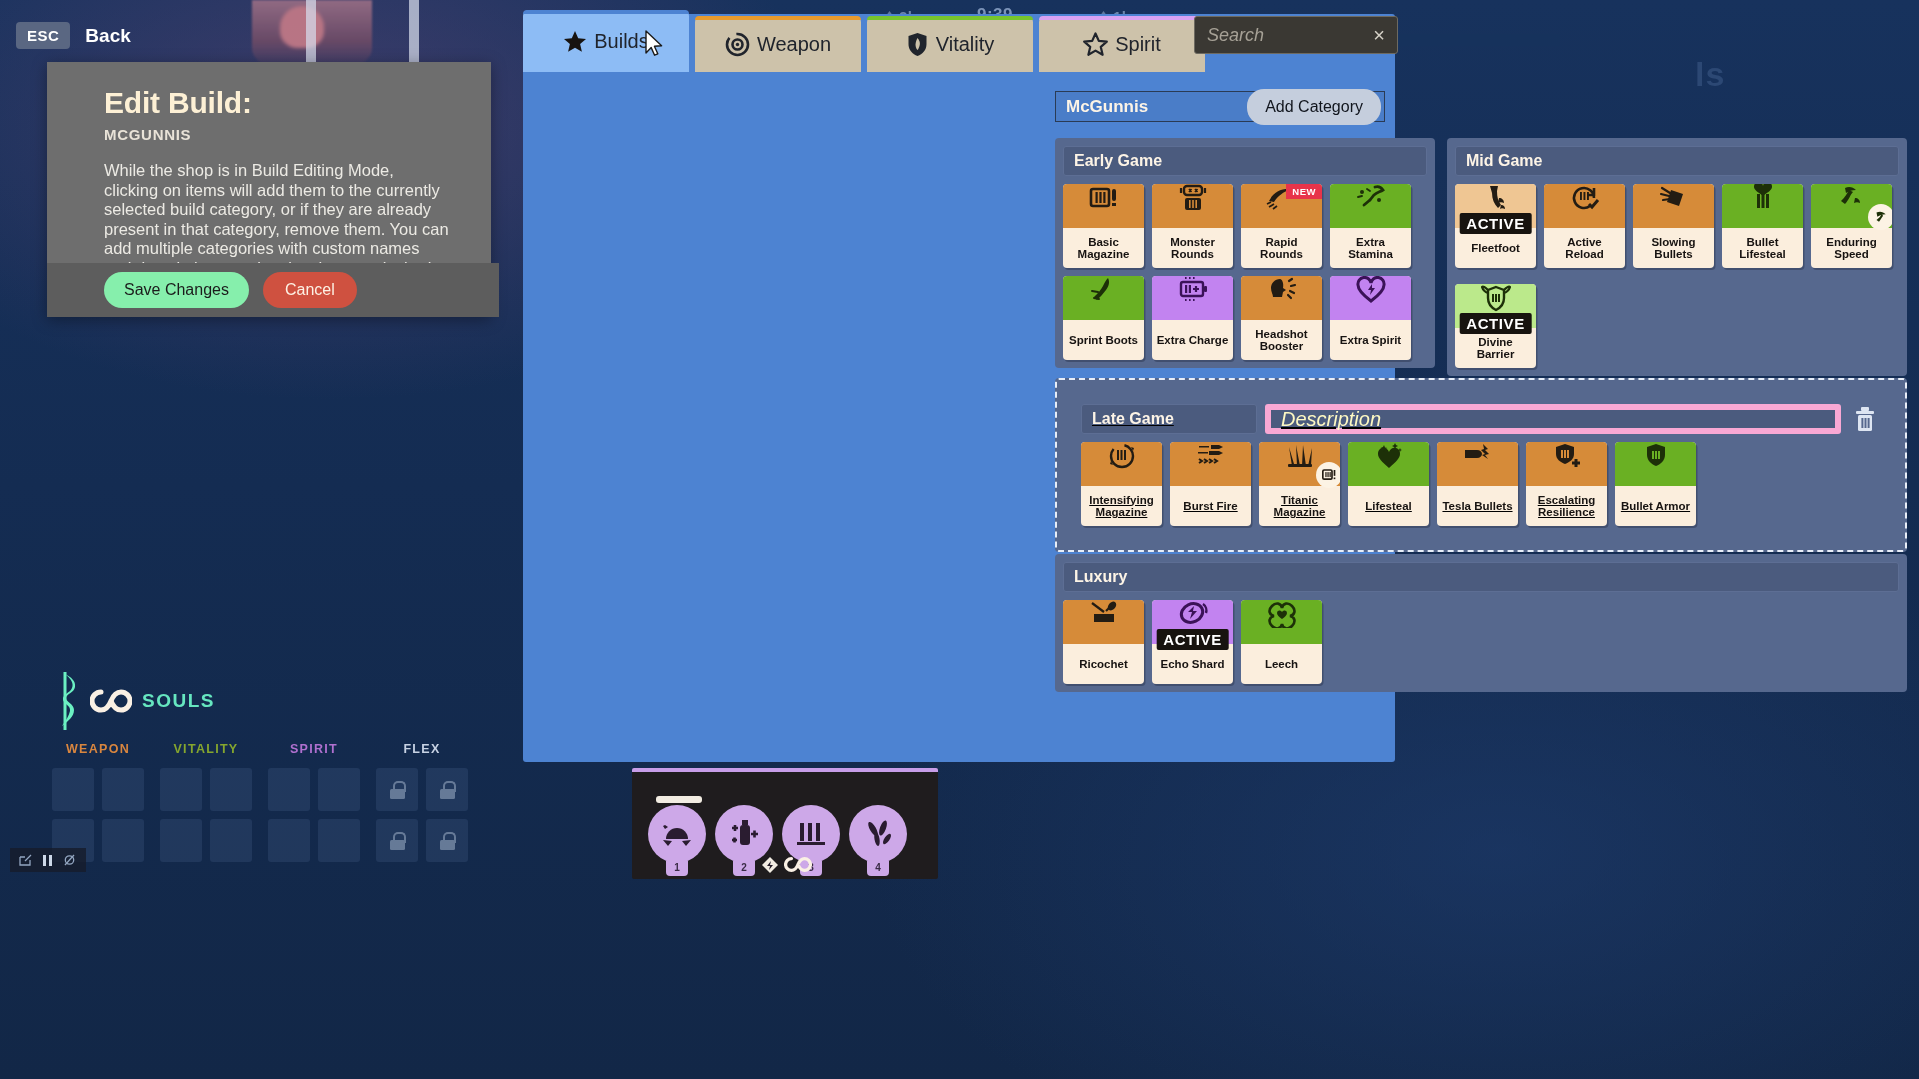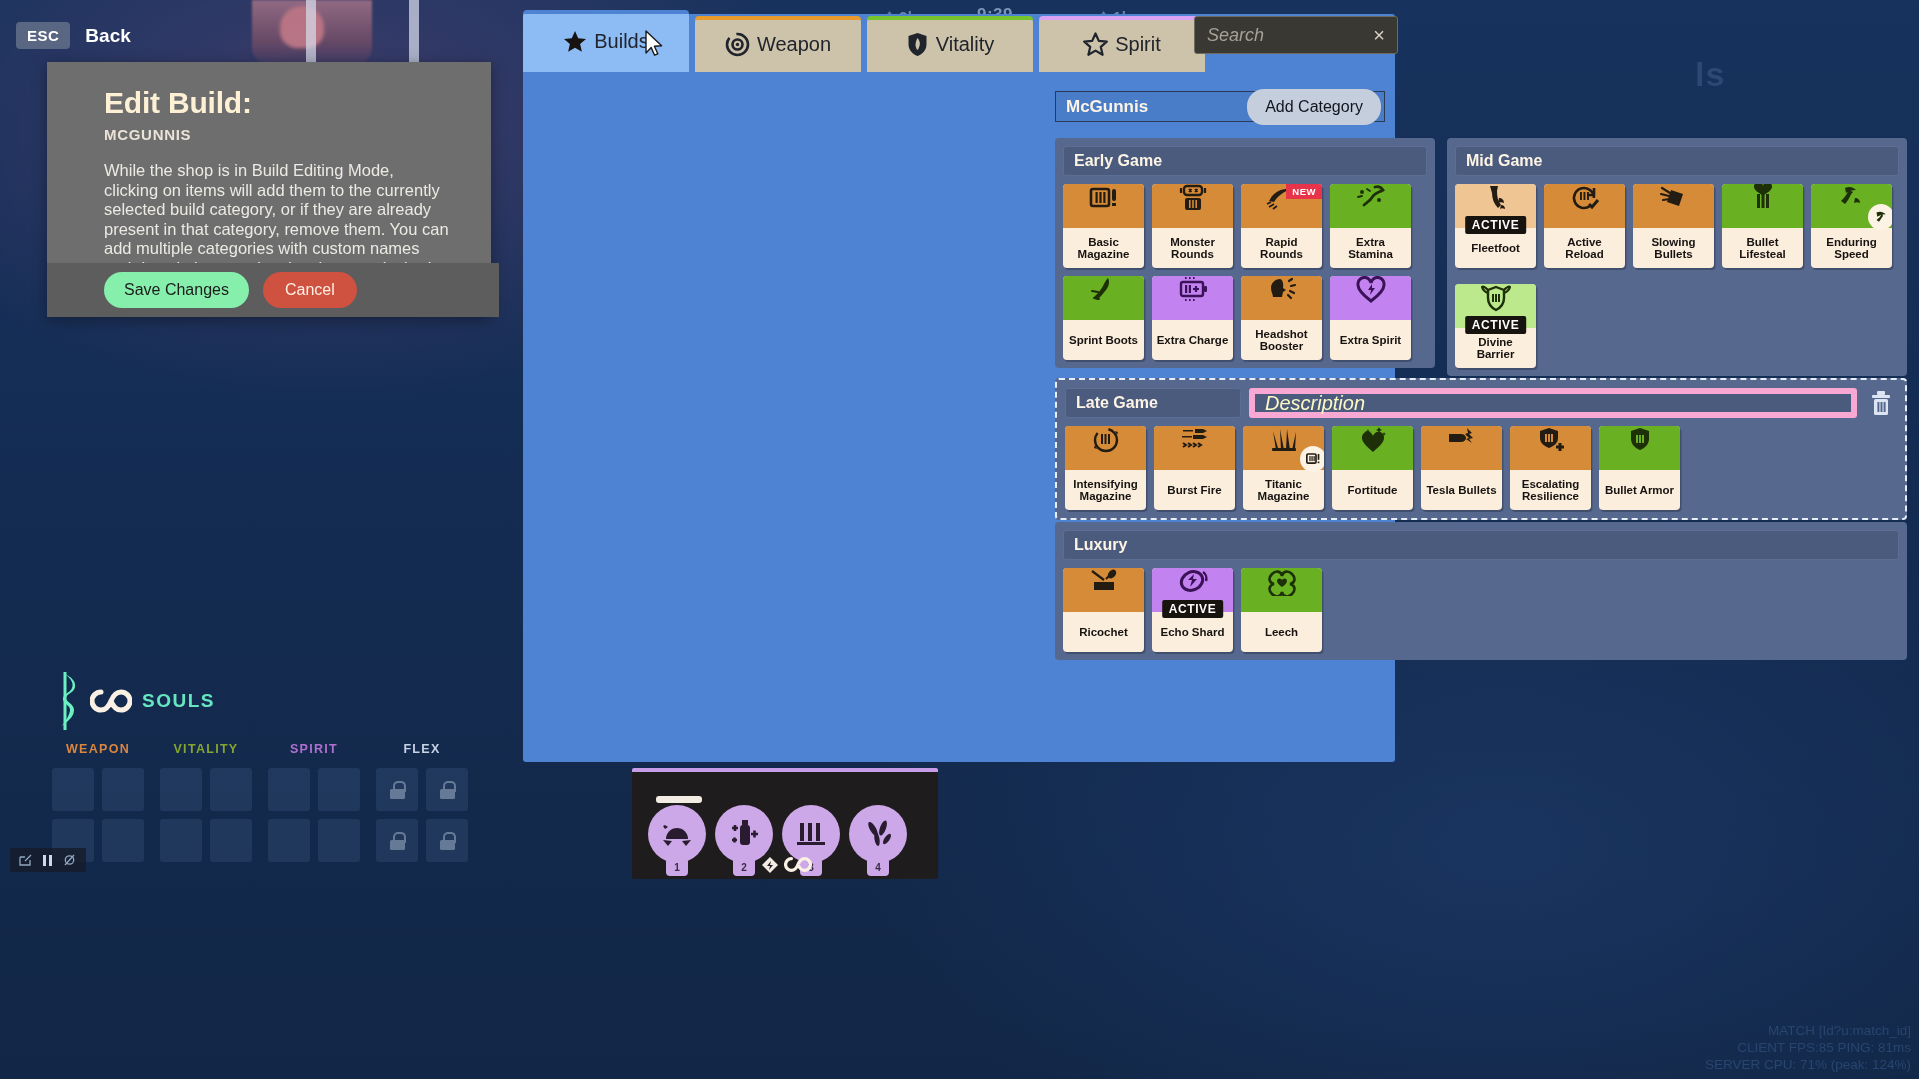--- a/index.html
+++ b/index.html
@@ -155,27 +155,27 @@
   .item .nm{ height:40px; display:flex; align-items:center; justify-content:center; text-align:center;
      color:#171311; font-size:11.5px; font-weight:bold; line-height:12.5px; padding:0 3px; }
   .c-weapon{ background:#d68b39; }
   .c-weapon-l{ background:#efc693; }
   .c-vitality{ background:#6ab023; }
   .c-vitality-l{ background:#bbe98b; }
   .c-spirit{ background:#c283f0; }
   .badge-new{ position:absolute; right:0; top:0; background:#e8344a; color:#fff;
      font-size:9.5px; font-weight:bold; padding:2px 6px; letter-spacing:.5px; }
   .badge-active{ position:absolute; left:50%; transform:translateX(-50%); bottom:-6px;
-     background:#17130f; color:#fff; font-size:12px; font-weight:bold; padding:2px 7px; letter-spacing:.6px;
+     background:#17130f; color:#fff; font-size:15px; font-weight:bold; padding:2px 7px; letter-spacing:.6px;
      border-radius:2px; z-index:3; }
   .badge-comp{ position:absolute; right:-2px; bottom:-2px; width:26px; height:26px; border-radius:50%;
      background:#fcf3e4; display:flex; align-items:center; justify-content:center; }
 
   
-  .cat.editing{ border:2px dashed #e8eef8; background:#56688e; padding:8px; }
+  .cat.editing{ border:2px dashed #e8eef8; background:#56688e; padding:24px;text-decoration:underline; }
   .cat.editing .cat-head-row{ display:flex; align-items:center; gap:8px; }
   .cat.editing .cat-name{ width:176px; }
   .desc-field{ flex:1; background:#4b5b7e; border:6px solid #f9a8d4; border-radius:3px; height:30px;
      display:flex; align-items:center; padding-left:10px; color:#fef9c3; font-size:20px; font-style:italic; }
   .trash{ width:32px; display:flex; align-items:center; justify-content:center; cursor:pointer; }
 
   .two-col{ display:flex; gap:12px; }
   .col-a{ width:380px; }
   .col-b{ flex:1; }
 </style>
@@ -336,25 +336,20 @@
       <svg width="16" height="16" viewBox="0 0 16 16">
           <path d="M8 0l8 8-8 8-8-8z" fill="#f2ece2"></path>
           <path d="M9 4L5 9h3l-1 4 4-5H8z" fill="#231b28"></path>
         </svg>
       <svg width="28" height="17" viewBox="0 0 42 26">
           <path d="M11 4a9 9 0 100 18c5 0 8-4 10-9 2-5 5-9 10-9a9 9 0 110 18c-5 0-8-4-10-9" fill="none" stroke="#faf0e4" stroke-width="5" stroke-linecap="round"></path>
         </svg>
     </div>
   </div>
 
-  <div class="debug-text">
-    <div>MATCH  [Id?u:match_id]</div>
-    <div>CLIENT FPS:85   PING: 81ms</div>
-    <div>SERVER CPU: 71% (peak: 124%)</div>
-  </div>
 
   <div class="esc-row">
     <span class="esc-key">ESC</span>
     <span class="back-label">Back</span>
   </div>
 
   <div class="modal">
     <div class="modal-title">Edit Build:</div>
     <div class="modal-sub">MCGUNNIS</div>
     <div class="modal-body">While the shop is in Build Editing Mode, clicking on items will add them to the currently selected build category, or if they are already present in that category, remove them.  You can add multiple categories with custom names and descriptions, and resize them as desired.</div>
@@ -613,21 +608,21 @@
             </div>
             <div class="nm">Titanic Magazine</div>
           </div>
           <div class="item">
             <div class="ic c-vitality">
               <svg width="30" height="28" viewBox="0 0 30 28">
                   <path d="M15 26C8 20 4 16 4 12a5.6 5.6 0 0111-2 5.6 5.6 0 0111 2c0 4-4 8-11 14z" fill="#1d3008"></path>
                   <path d="M10 3l1 2.5L13.5 6 11 7l-1 2.5L9 7 6.5 6 9 5zM21 1l1 2 2 1-2 1-1 2-1-2-2-1 2-1zM26 6l.7 1.6L28 8l-1.3.6L26 10l-.7-1.4L24 8l1.3-.4z" fill="#1d3008"></path>
                 </svg>
             </div>
-            <div class="nm">Fortitude</div>
+            <div class="nm">Lifesteal</div>
           </div>
           <div class="item">
             <div class="ic c-weapon">
               <svg width="32" height="24" viewBox="0 0 32 24">
                   <path d="M3 8h12c3 0 5 2 5 4s-2 4-5 4H3z" fill="#231c13"></path>
                   <path d="M21 2l5 5-3 1 4 4-4 1 3 4-6-4 3-1-4-4 3-1z" fill="#231c13"></path>
                 </svg>
             </div>
             <div class="nm">Tesla Bullets</div>
           </div>

